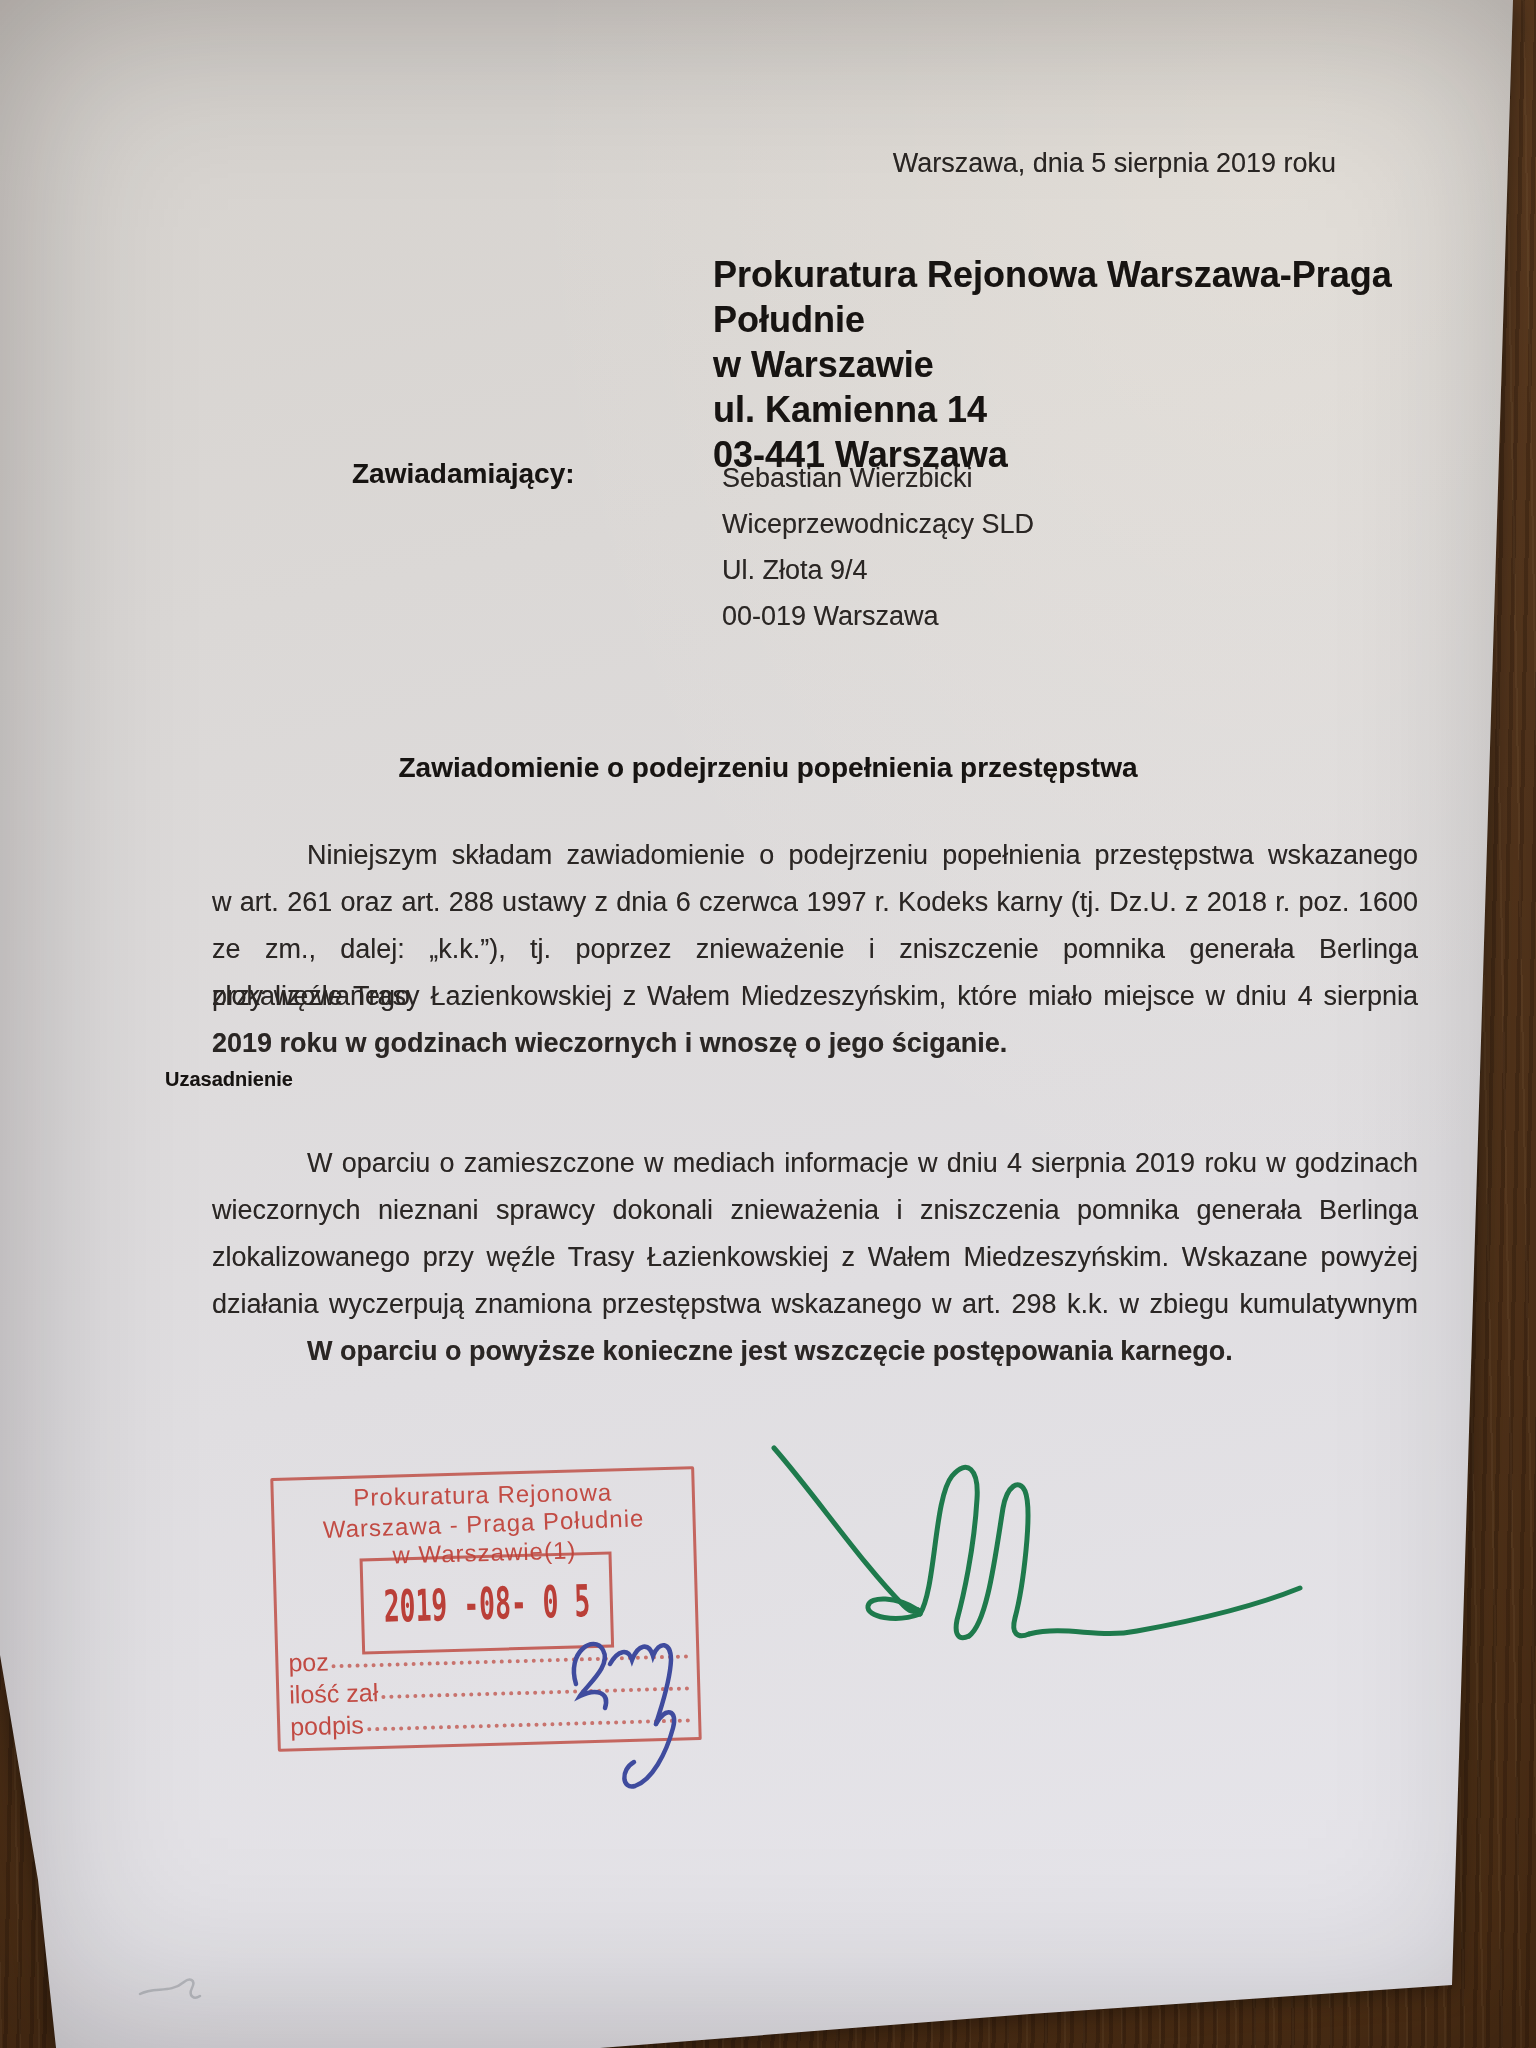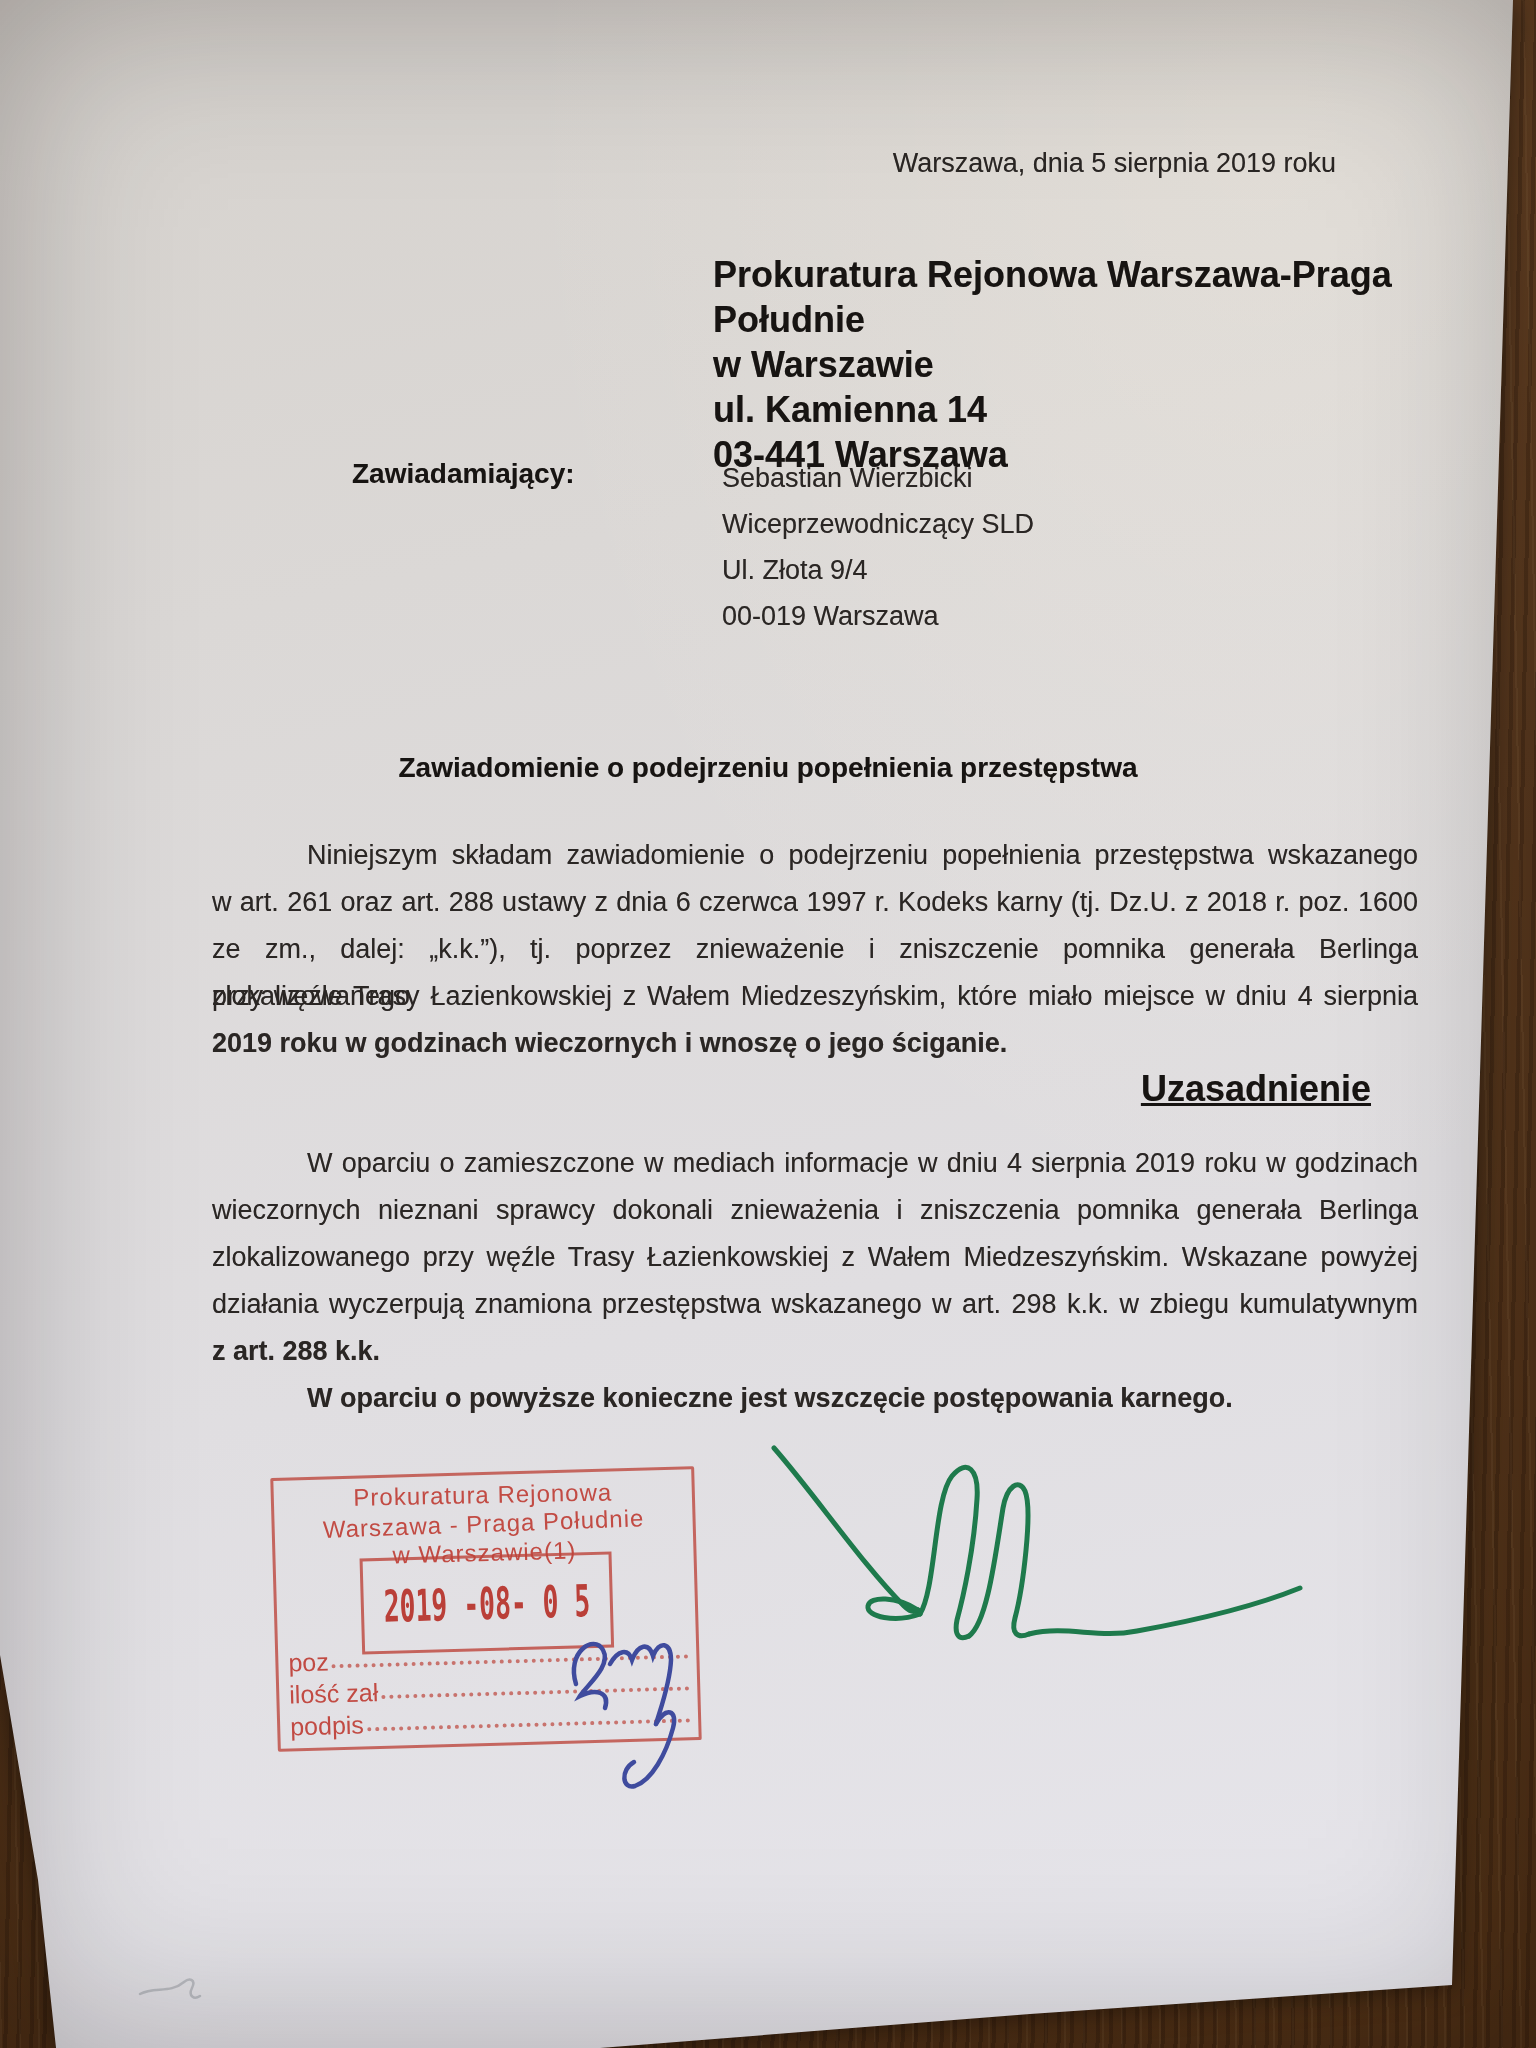--- a/index.html
+++ b/index.html
@@ -23,21 +23,21 @@
     box-shadow:inset 0 0 190px rgba(10,5,0,.28);}
   .txt{position:absolute;color:#2a2624;text-shadow:0 0 .6px rgba(45,38,32,.4);}
   .b{font-weight:700;color:#171412;}
   .date-line{top:148px;right:200px;font-size:27px;}
   .recipient{left:713px;top:252px;font-size:36px;line-height:45px;}
   .notifier-label{left:352px;top:458px;font-size:28px;}
   .notifier{left:722px;top:455px;font-size:27px;line-height:46px;}
   .title{left:165px;top:752px;width:1206px;text-align:center;font-size:28px;}
   .col{left:180px;width:1206px;font-size:27px;margin-left:32px;}
   .par1{top:832px;}
-  .subheading{left:165px;top:1068px;width:1206px;text-align:right;font-size:36px;text-decoration:underline;}
+  .subheading{left:165px;top:1068px;width:1206px;text-align:left;font-size:20px;}
   .par2{top:1140px;}
   .ln{height:47px;line-height:47px;text-align:justify;text-align-last:justify;}
   .ln.last{text-align-last:left;font-weight:bold;}
   .ln.indent{text-indent:95px;}
   
   .stamp{
     position:absolute;left:274px;top:1472px;width:418px;height:268px;
     transform:rotate(-1.6deg);transform-origin:50% 50%;
     border:3px solid rgba(186,58,48,.78);border-radius:2px;
     color:#c0423a;opacity:.94;
@@ -95,21 +95,20 @@
         <div class="ln last">2019 roku  w godzinach wieczornych i wnoszę o jego ściganie.</div>
       </div>
 
       <div class="txt subheading b">Uzasadnienie</div>
 
       <div class="txt col par2">
         <div class="ln indent">W oparciu o zamieszczone w mediach informacje w dniu 4 sierpnia 2019 roku w godzinach</div>
         <div class="ln">wieczornych nieznani sprawcy dokonali znieważenia i zniszczenia pomnika generała Berlinga</div>
         <div class="ln">zlokalizowanego przy węźle Trasy Łazienkowskiej z Wałem Miedzeszyńskim. Wskazane powyżej</div>
         <div class="ln">działania wyczerpują znamiona przestępstwa wskazanego w art. 298 k.k. w zbiegu kumulatywnym</div>
-        <div class="ln last">z art. 288 k.k.</div>
         <div class="ln last indent">W oparciu o powyższe konieczne jest wszczęcie postępowania karnego.</div>
       </div>
 
       <div class="stamp">
         <div class="stamp-office">
           <div>Prokuratura Rejonowa</div>
           <div>Warszawa - Praga Południe</div>
           <div>w Warszawie(1)</div>
         </div>
         <div class="stamp-date-box">

